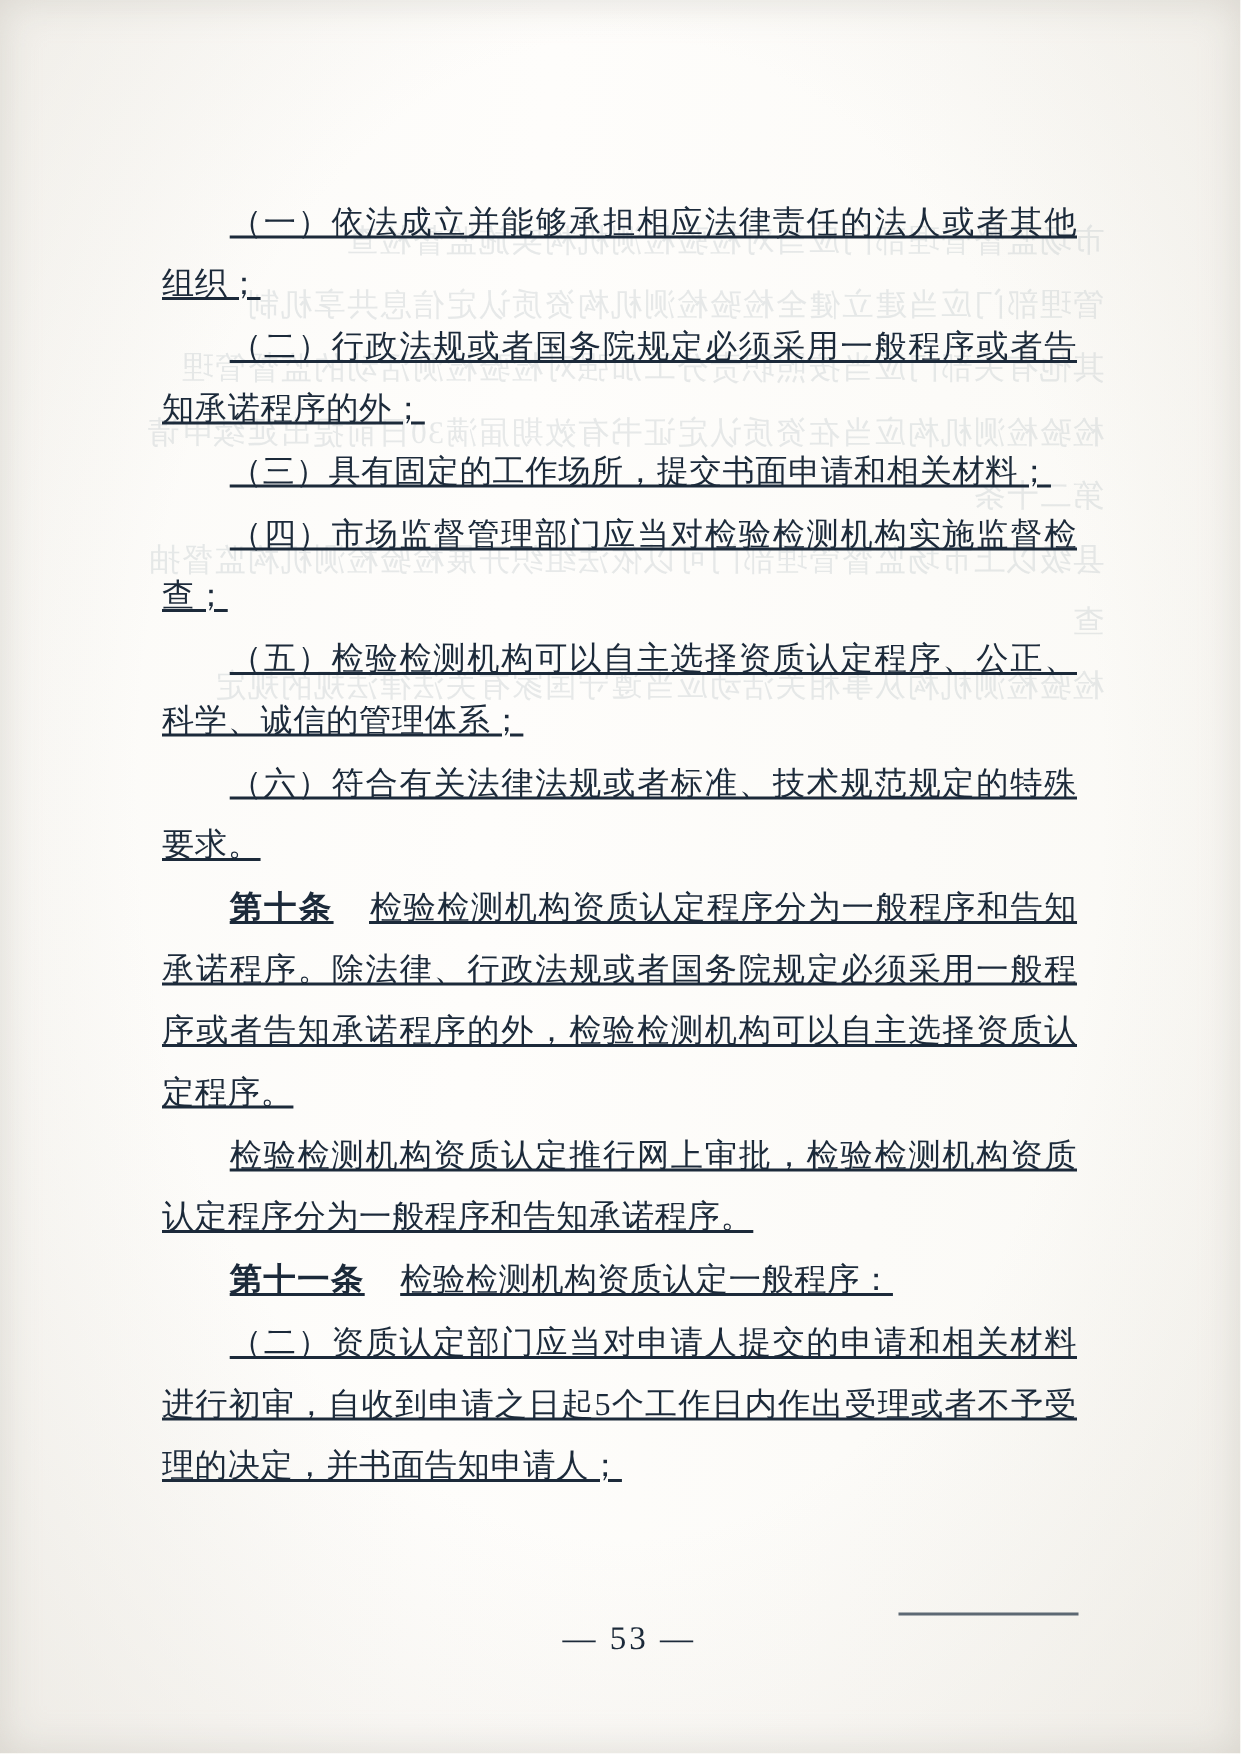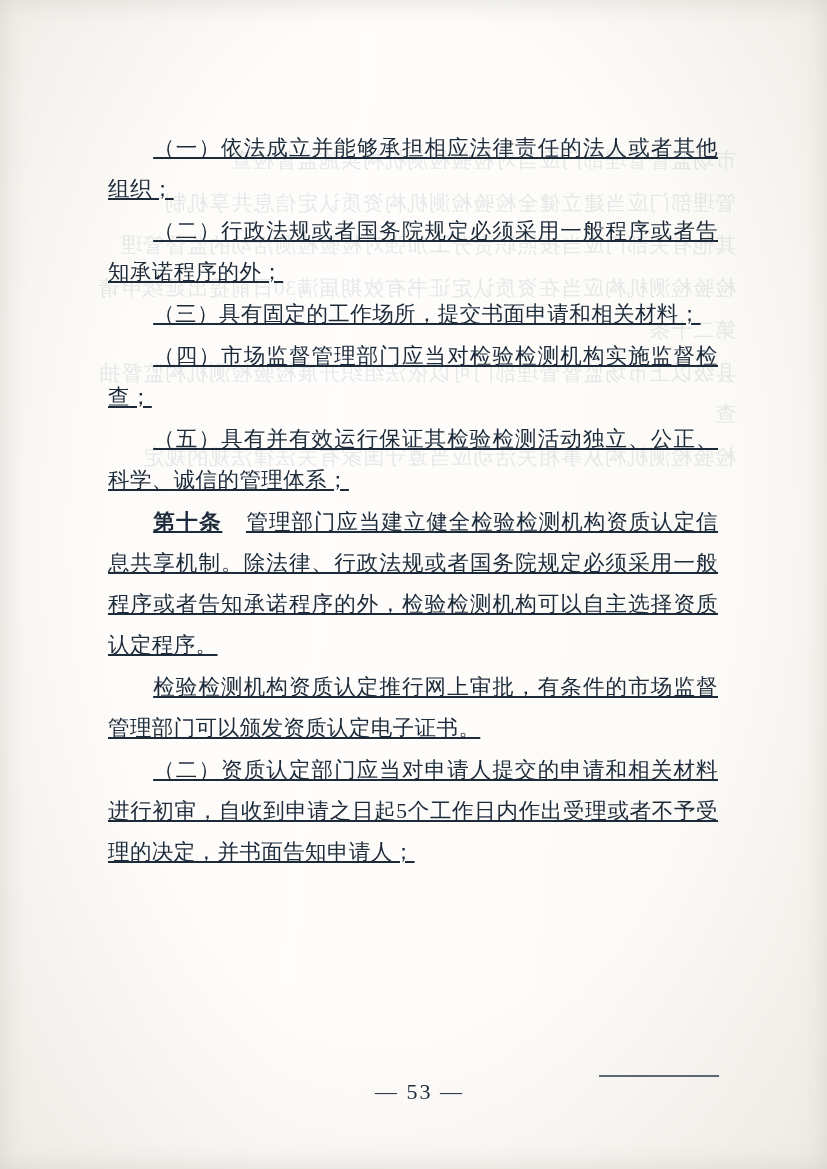--- a/index.html
+++ b/index.html
@@ -117,26 +117,28 @@
     <p>县级以上市场监督管理部门可以依法组织开展检验检测机构监督抽查</p>
     <p>检验检测机构从事相关活动应当遵守国家有关法律法规的规定</p>
   </div>
 
   <div class="content">
 
     <p class="para indent">（一）依法成立并能够承担相应法律责任的法人或者其他组织；</p>
     <p class="para indent">（二）行政法规或者国务院规定必须采用一般程序或者告知承诺程序的外；</p>
     <p class="para indent">（三）具有固定的工作场所，提交书面申请和相关材料；</p>
     <p class="para indent">（四）市场监督管理部门应当对检验检测机构实施监督检查；</p>
-    <p class="para indent">（五）具有并有效运行保证其检验检测活动独立、公正、科学、诚信的管理体系；</p>
+    <p class="para indent">（五）检验检测机构可以自主选择资质认定程序、公正、科学、诚信的管理体系；</p>
+    <p class="para indent">（六）符合有关法律法规或者标准、技术规范规定的特殊要求。</p>
 
-    <p class="para indent"><span class="art-label">第十条</span><span class="art-gap"></span><span>管理部门应当建立健全检验检测机构资质认定信息共享机制。除法律、行政法规或者国务院规定必须采用一般程序或者告知承诺程序的外，检验检测机构可以自主选择资质认定程序。</span></p>
+    <p class="para indent"><span class="art-label">第十条</span><span class="art-gap"></span><span>检验检测机构资质认定程序分为一般程序和告知承诺程序。除法律、行政法规或者国务院规定必须采用一般程序或者告知承诺程序的外，检验检测机构可以自主选择资质认定程序。</span></p>
 
-    <p class="para indent">检验检测机构资质认定推行网上审批，有条件的市场监督管理部门可以颁发资质认定电子证书。</p>
+    <p class="para indent">检验检测机构资质认定推行网上审批，检验检测机构资质认定程序分为一般程序和告知承诺程序。</p>
 
+    <p class="para indent"><span class="art-label">第十一条</span><span class="art-gap"></span><span>检验检测机构资质认定一般程序：</span></p>
 
     <p class="para indent">（二）资质认定部门应当对申请人提交的申请和相关材料进行初审，自收到申请之日起5个工作日内作出受理或者不予受理的决定，并书面告知申请人；</p>
 
   </div>
 
   <div class="pn-rule"></div>
   <div class="page-number">— 53 —</div>
 
   <div class="edge-shadow"></div>
 </div>

